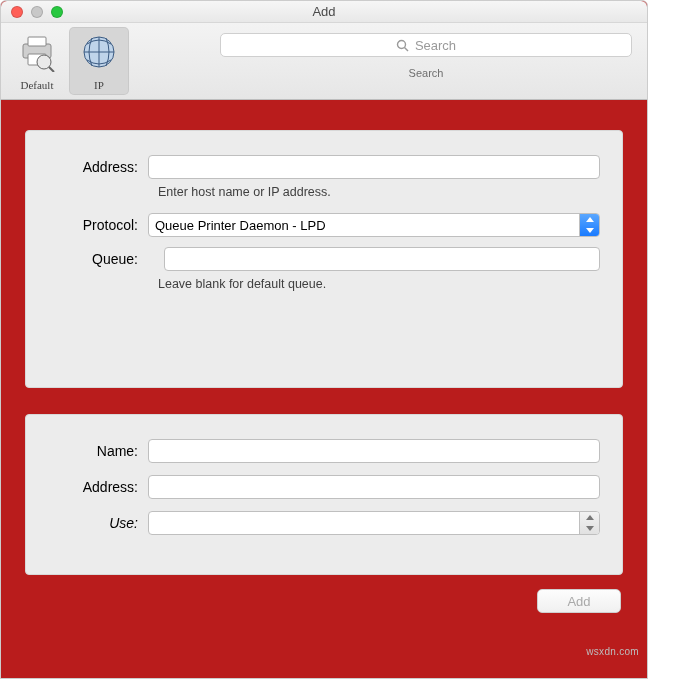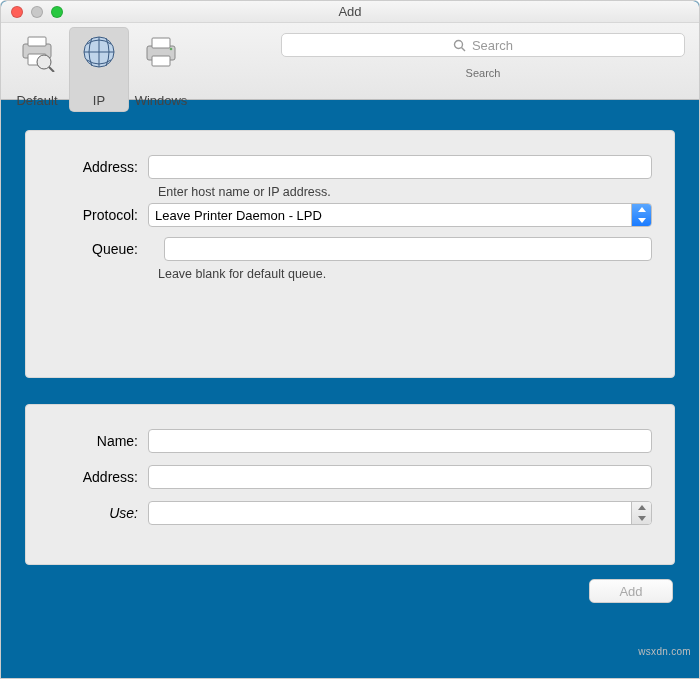--- a/index.html
+++ b/index.html
@@ -5,23 +5,23 @@
   * { box-sizing: border-box; }
   html, body {
     margin: 0;
     padding: 0;
     font-family: -apple-system, "Helvetica Neue", Helvetica, Arial, sans-serif;
     font-size: 13px;
     color: #000;
     background: #fff;
   }
   .window {
-    width: 700px;
+    width: 648px;
     height: 679px;
-    background: #0369a1;
+    background: #b91c1c;
     border: 1px solid #ccc;
     border-radius: 6px 6px 0 0;
     position: relative;
     display: flex;
     flex-direction: column;
   }
   
   .titlebar {
     height: 22px;
     border-bottom: 1px solid #d7d7d7;
@@ -73,24 +73,25 @@
   }
   .tb-item.selected {
     background: #d6d6d6;
     box-shadow: inset 0 0 0 1px rgba(0,0,0,0.06);
   }
   .tb-icon {
     width: 42px; height: 42px;
     display: flex; align-items:center; justify-content:center;
   }
   .tb-label {
-    font-size: 13px;
+    font-size: 11px;
     color:#444;
-    margin-top: 20px;
+    margin-top: 6px;
     padding-bottom: 4px;
+    font-family: Liberation Serif, serif;
   }
   .tb-spacer { flex: 0 0 78px; }
   .search-wrap {
     flex: 1;
     display:flex; flex-direction:column; align-items:center;
     padding-top: 6px;
     justify-content: flex-end;
   }
   .search-field {
     width: 96%;
@@ -137,21 +138,21 @@
     height: 24px;
     border:1px solid #bfbfbf;
     border-radius:4px;
     background:#fff;
     font-size:13px;
     padding: 0 6px;
     color:#000;
   }
   .hint-row {
     display:flex;
-    margin-bottom: 4px;
+    margin-bottom: 14px;
   }
   .hint {
     margin-left: 122px;
     font-size: 12.5px;
     color:#404040;
   }
   .select {
     display:flex;
     align-items:center;
     justify-content:space-between;
@@ -224,31 +225,20 @@
     <div class="tb-item selected">
       <div class="tb-icon">
         <svg width="40" height="40" viewBox="0 0 40 40">
           <circle cx="20" cy="20" r="15" fill="#bfd4ea" stroke="#3b5b82" stroke-width="1"></circle>
           <path d="M5 20 H35 M20 5 V35 M8 12 Q20 4 32 12 M8 28 Q20 36 32 28 M13 6 Q7 20 13 34 M27 6 Q33 20 27 34" stroke="#3b5b82" stroke-width="1" fill="none"></path>
         </svg>
       </div>
       <div class="tb-label">IP</div>
     </div>
 
-    <div class="tb-item">
-      <div class="tb-icon">
-        <svg width="40" height="40" viewBox="0 0 40 40">
-          <rect x="6" y="14" width="28" height="14" rx="2" fill="#cfcfcf" stroke="#888"></rect>
-          <rect x="11" y="6" width="18" height="10" rx="1" fill="#fff" stroke="#888"></rect>
-          <rect x="11" y="24" width="18" height="10" rx="1" fill="#fff" stroke="#888"></rect>
-          <circle cx="30" cy="17" r="1.3" fill="#6a6"></circle>
-        </svg>
-      </div>
-      <div class="tb-label">Windows</div>
-    </div>
 
     <div class="tb-spacer"></div>
 
     <div class="search-wrap">
       <div class="search-field">
         <svg width="13" height="13" viewBox="0 0 13 13">
           <circle cx="5.5" cy="5.5" r="4" fill="none" stroke="#9a9a9a" stroke-width="1.4"></circle>
           <line x1="8.5" y1="8.5" x2="12" y2="12" stroke="#9a9a9a" stroke-width="1.4"></line>
         </svg>
         <span>Search</span>
@@ -264,21 +254,21 @@
         <div class="form-label">Address:</div>
         <input class="text-input" value="" style="">
       </div>
       <div class="hint-row">
         <div class="hint">Enter host name or IP address.</div>
       </div>
 
       <div class="form-row">
         <div class="form-label">Protocol:</div>
         <div class="select">
-          <span>Leave Printer Daemon - LPD</span>
+          <span>Queue Printer Daemon - LPD</span>
           <div class="select-cap blue">
             <div class="cap-half">
                 <svg width="8" height="5">
                   <polygon points="4,0 8,5 0,5" fill="#fff"></polygon>
                 </svg>
               </div>
             <div class="cap-half">
                 <svg width="8" height="5">
                   <polygon points="0,0 8,0 4,5" fill="#fff"></polygon>
                 </svg>

